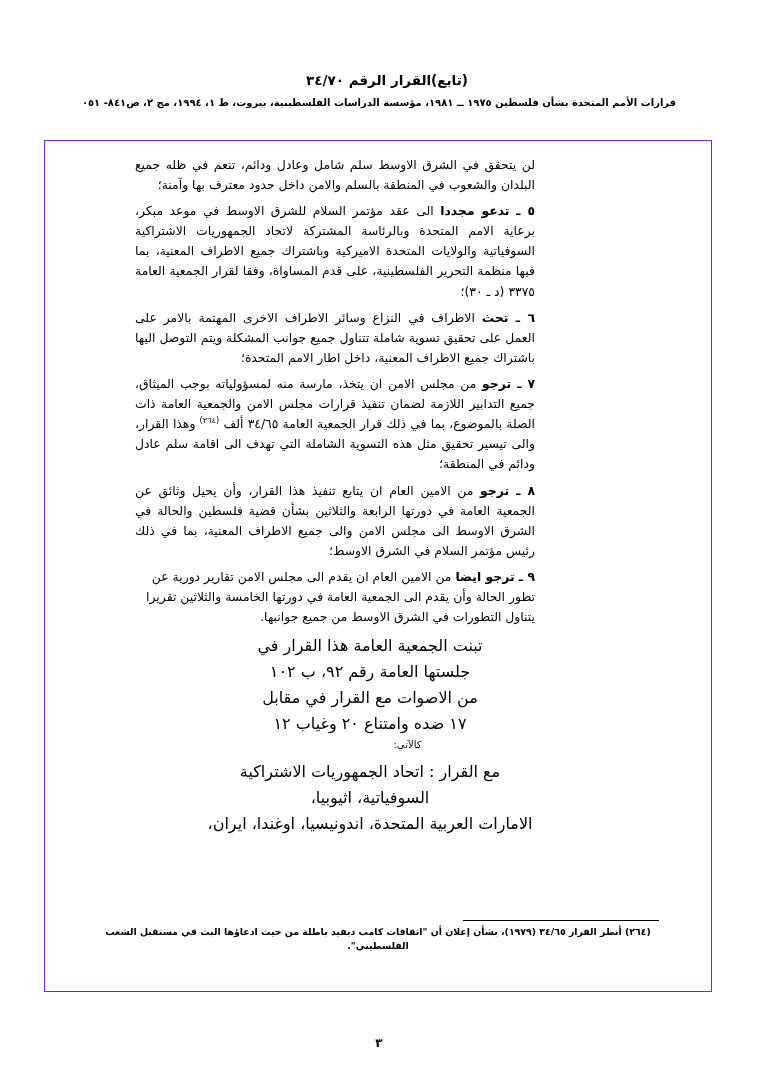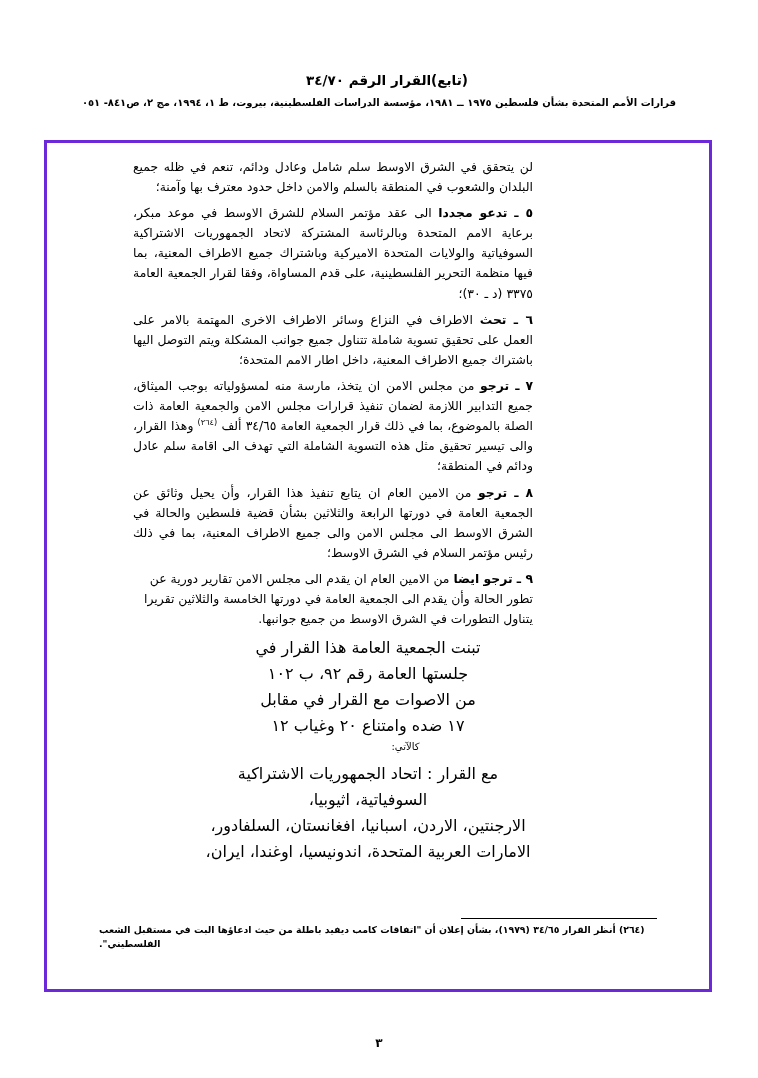--- a/index.html
+++ b/index.html
@@ -44,21 +44,21 @@
     letter-spacing: 0px;
   }
 
   
   .frame {
     position: absolute;
     top: 140px;
     left: 44px;
     width: 668px;
     height: 852px;
-    border: 3px solid #6d28d9;
+    border: 1px solid #6d28d9;
     box-sizing: border-box;
     background: #ffffff;
   }
 
   .frame-inner {
     position: absolute;
     top: 14px;
     right: 26px;
     left: 26px;
     bottom: 12px;
@@ -113,21 +113,21 @@
     border-top: 1px solid #000;
   }
   .footnote {
     position: absolute;
     bottom: 26px;
     right: 26px;
     left: 26px;
     font-size: 9.4px;
     font-weight: bold;
     direction: rtl;
-    text-align: left;
+    text-align: center;
     line-height: 1.5;
   }
 
   
   .page-number {
     position: absolute;
     bottom: 28px;
     left: 0;
     right: 0;
     text-align: center;
@@ -185,21 +185,20 @@
           <div>تبنت الجمعية العامة هذا القرار في</div>
           <div>جلستها العامة رقم ٩٢، ب ١٠٢</div>
           <div>من الاصوات مع القرار في مقابل</div>
           <div>١٧ ضده وامتناع ٢٠ وغياب ١٢</div>
         </div>
 
         <div class="center-line">كالآتي:</div>
 
         <div class="vote-block" style="margin-top:0;">
           <div>مع القرار  :  اتحاد الجمهوريات الاشتراكية السوفياتية، اثيوبيا،</div>
-          <div>الارجنتين، الاردن، اسبانيا، افغانستان، السلفادور،</div>
           <div>الامارات العربية المتحدة، اندونيسيا، اوغندا، ايران،</div>
         </div>
 
       </div>
 
       <div class="footnote-rule"></div>
       <div class="footnote">(٢٦٤) أنظر القرار ٣٤/٦٥ (١٩٧٩)، بشأن إعلان أن "اتفاقات كامب ديفيد باطلة من حيث ادعاؤها البت في مستقبل الشعب الفلسطيني".</div>
 
     </div>
   </div>

